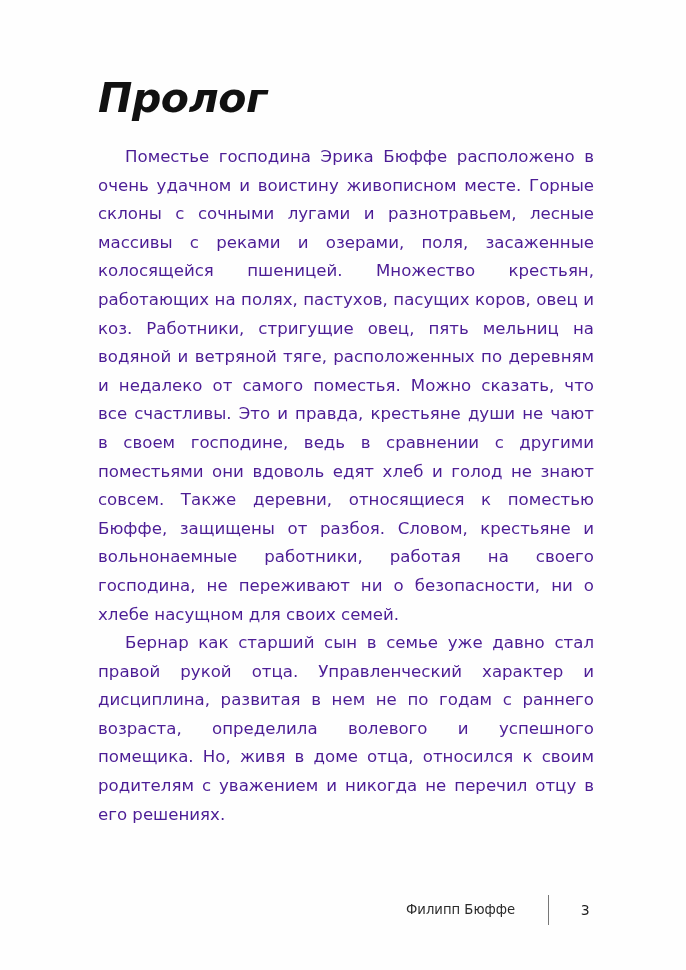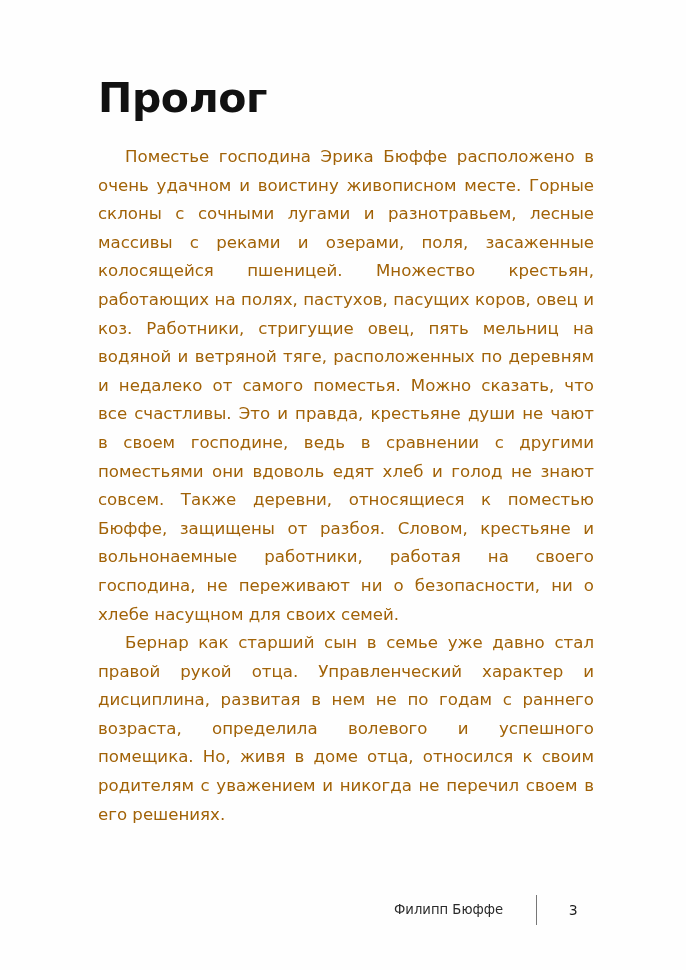--- a/index.html
+++ b/index.html
@@ -34,47 +34,48 @@
   .chapter-title {
     font-family: "DejaVu Sans", "Liberation Sans", sans-serif;
     font-weight: bold;
     font-size: 41px;
     line-height: 1;
     letter-spacing: -0.4px;
     color: #111111;
     margin: 0;
     padding-top: 78px;
     padding-bottom: 0;
+    font-style: italic;
   }
 
   .body-text {
     margin: 0;
     padding: 0;
   }
 
   .body-text p {
     margin: 0;
     padding: 0;
     font-size: 16.6px;
     line-height: 28.6px;
     text-align: justify;
     text-justify: inter-word;
     text-indent: 27px;
-    color: #a16207;
+    color: #4c1d95;
     hyphens: manual;
     -webkit-hyphens: manual;
   }
 
   .body-text p:first-child {
     margin-top: 24px;
   }
 
   .footer {
     position: absolute;
-    left: 2px;
+    left: 14px;
     top: 893px;
     width: 604px;
     height: 34px;
   }
 
   .footer-inner {
     position: absolute;
     left: 392px;
     top: 0;
     display: flex;
@@ -109,21 +110,21 @@
 <body>
 
 <div class="page">
 
   <div class="content">
 
     <h1 class="chapter-title">Пролог</h1>
 
     <div class="body-text">
       <p>Поместье господина Эрика Бюффе расположено в очень удачном и воистину живописном месте. Горные склоны с сочными лугами и разнотравьем, лесные массивы с реками и озерами, поля, засаженные колосящейся пшеницей. Множество крестьян, работающих на полях, пастухов, пасущих коров, овец и коз. Работники, стригущие овец, пять мельниц на водяной и ветряной тяге, расположенных по деревням и недалеко от самого поместья. Можно сказать, что все счастливы. Это и правда, крестьяне души не чают в своем господине, ведь в сравнении с другими поместьями они вдоволь едят хлеб и голод не знают совсем. Также деревни, относящиеся к поместью Бюффе, защищены от разбоя. Словом, крестьяне и вольнонаемные работники, работая на своего господина, не переживают ни о безопасности, ни о хлебе насущном для своих семей.</p>
-      <p>Бернар как старший сын в семье уже давно стал правой рукой отца. Управленческий характер и дисциплина, развитая в нем не по годам с раннего возраста, определила волевого и успешного помещика. Но, живя в доме отца, относился к своим родителям с уважением и никогда не перечил своем в его решениях.</p>
+      <p>Бернар как старший сын в семье уже давно стал правой рукой отца. Управленческий характер и дисциплина, развитая в нем не по годам с раннего возраста, определила волевого и успешного помещика. Но, живя в доме отца, относился к своим родителям с уважением и никогда не перечил отцу в его решениях.</p>
     </div>
 
   </div>
 
   <div class="footer">
     <div class="footer-inner">
       <span class="running-head">Филипп Бюффе</span>
       <span class="footer-divider"></span>
       <span class="page-number">3</span>
     </div>

